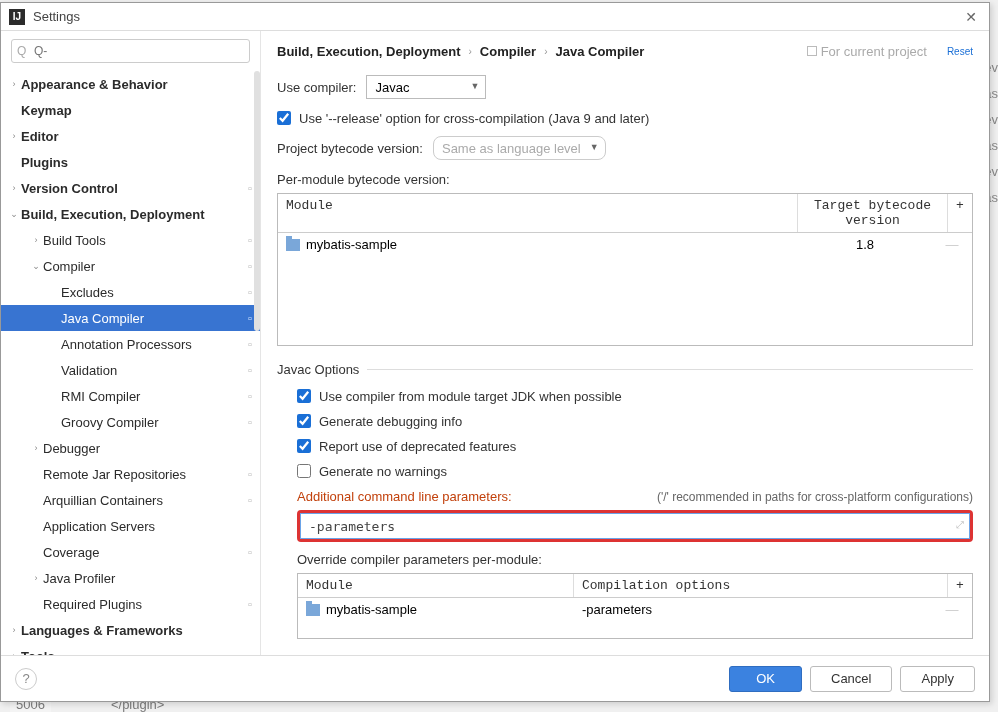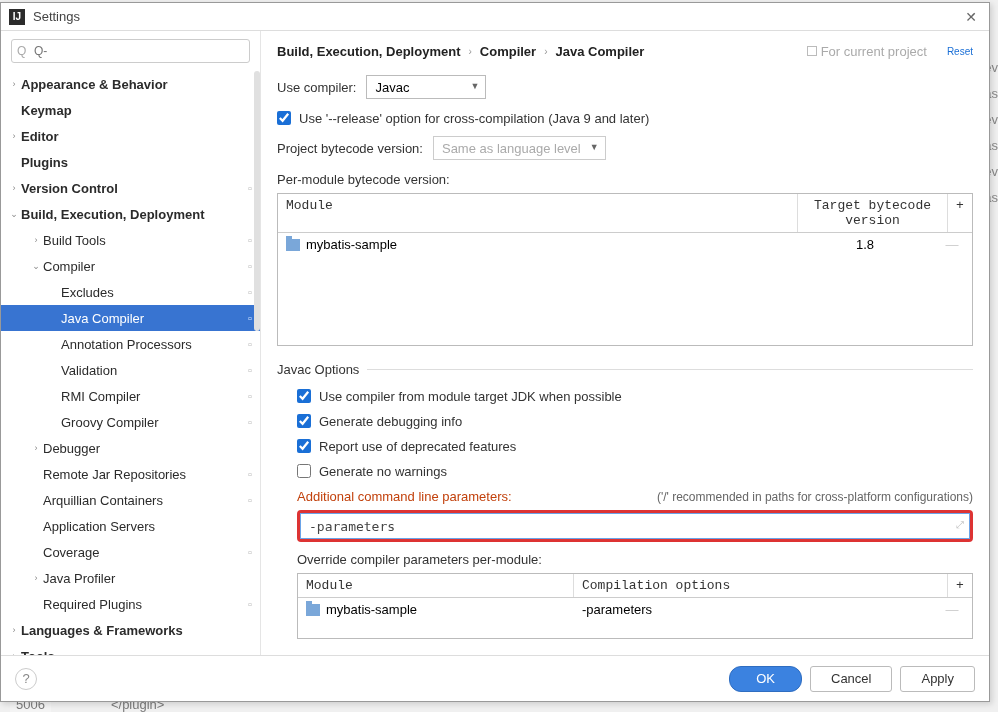--- a/index.html
+++ b/index.html
@@ -71,21 +71,21 @@
 .table2 .th-opt { flex:1; border-right:1px solid #ddd; }
 .table2 .th-mod2 { width:276px; border-right:1px solid #ddd; }
 .table2-body { height:40px; }
 .trow2 { display:flex; padding:4px 8px; align-items:center; }
 .td-mod2 { width:276px; display:flex; align-items:center; gap:6px; }
 .td-opt { flex:1; }
 .footer { height:46px; border-top:1px solid #ddd; display:flex; align-items:center; padding:0 14px; }
 .help-ico { width:22px; height:22px; border:1px solid #ccc; border-radius:11px; display:flex; align-items:center; justify-content:center; color:#888; cursor:pointer; }
 .footer-spacer { flex:1; }
 .btn { height:26px; padding:0 20px; background:#fff; border:1px solid #bbb; border-radius:3px; margin-left:8px; cursor:pointer; color:#333; }
-.btn.primary { background:#3b82e0; color:#fff; border-color:#2f6dc0; padding:0 26px;border-radius:12px; }
+.btn.primary { background:#3b82e0; color:#fff; border-color:#2f6dc0; padding:0 26px; }
 .bg-code { position:absolute; bottom:0; left:10px; font-family:monospace; color:#7a7a7a; font-size:13px; display:flex; gap:60px; }
 .bg-code .ln { background:#f4f4f4; padding:0 6px; }
 .bg-tags { position:absolute; right:0; top:60px; font-family:monospace; font-size:12px; color:#888; }
 .bg-tags div { height:26px; }
 </style>
 </head>
 <body>
 
 <div class="bg-code">
   <span class="ln">5006</span>
@@ -245,21 +245,21 @@
             <span>Javac</span>
             <span class="arrow">▼</span>
           </div>
         </div>
         <div class="cb-row">
           <input type="checkbox" checked="" style="">
           <span>Use '--release' option for cross-compilation (Java 9 and later)</span>
         </div>
         <div class="row">
           <label class="txt dis">Project bytecode version:</label>
-          <div class="select dis" style="min-width:170px;border-color:#ccc;">
+          <div class="select dis" style="min-width:170px;border-color:#ccc;border-radius:8px;">
             <span style="color:#aaa;">Same as language level</span>
             <span class="arrow">▼</span>
           </div>
         </div>
         <div class="section-label">Per-module bytecode version:</div>
         <div class="table">
           <div class="table-head">
             <div class="th th-mod">Module</div>
             <div class="th th-ver">Target bytecode version</div>
             <div class="th th-act">+</div>

